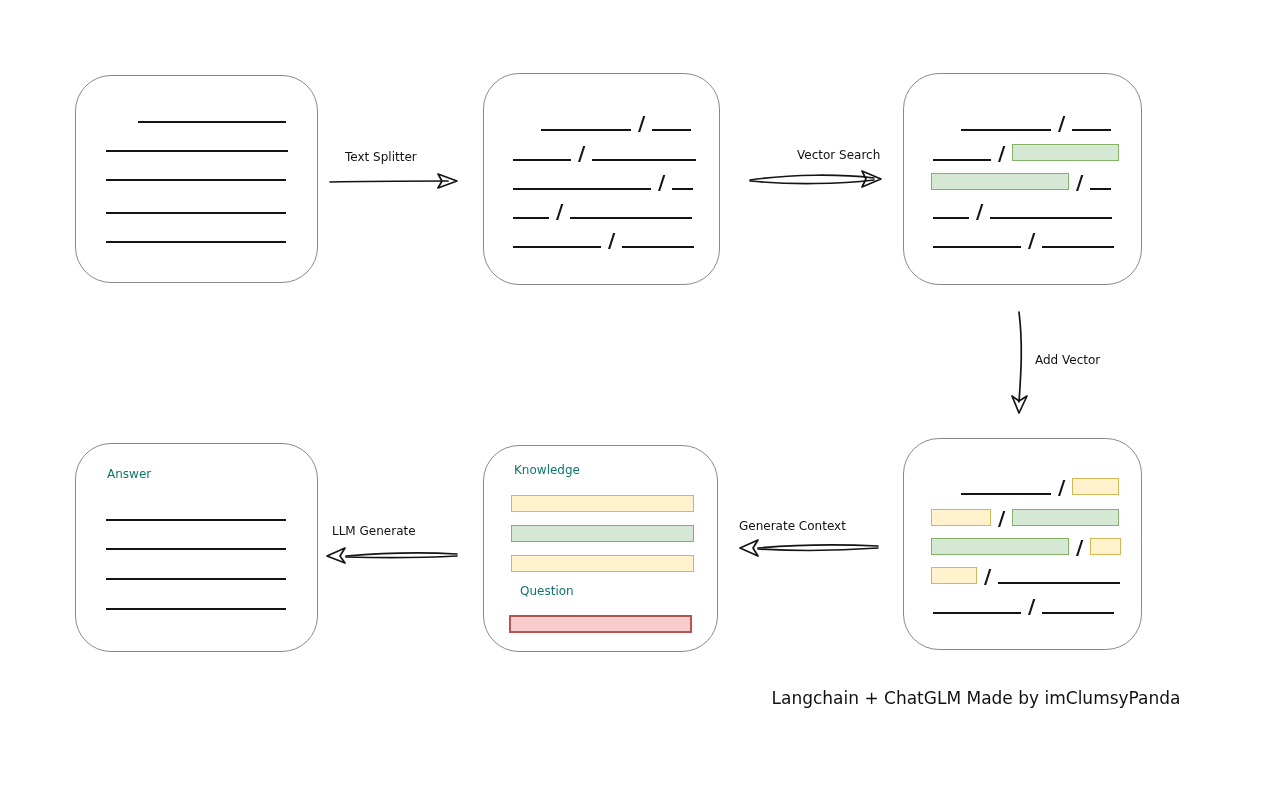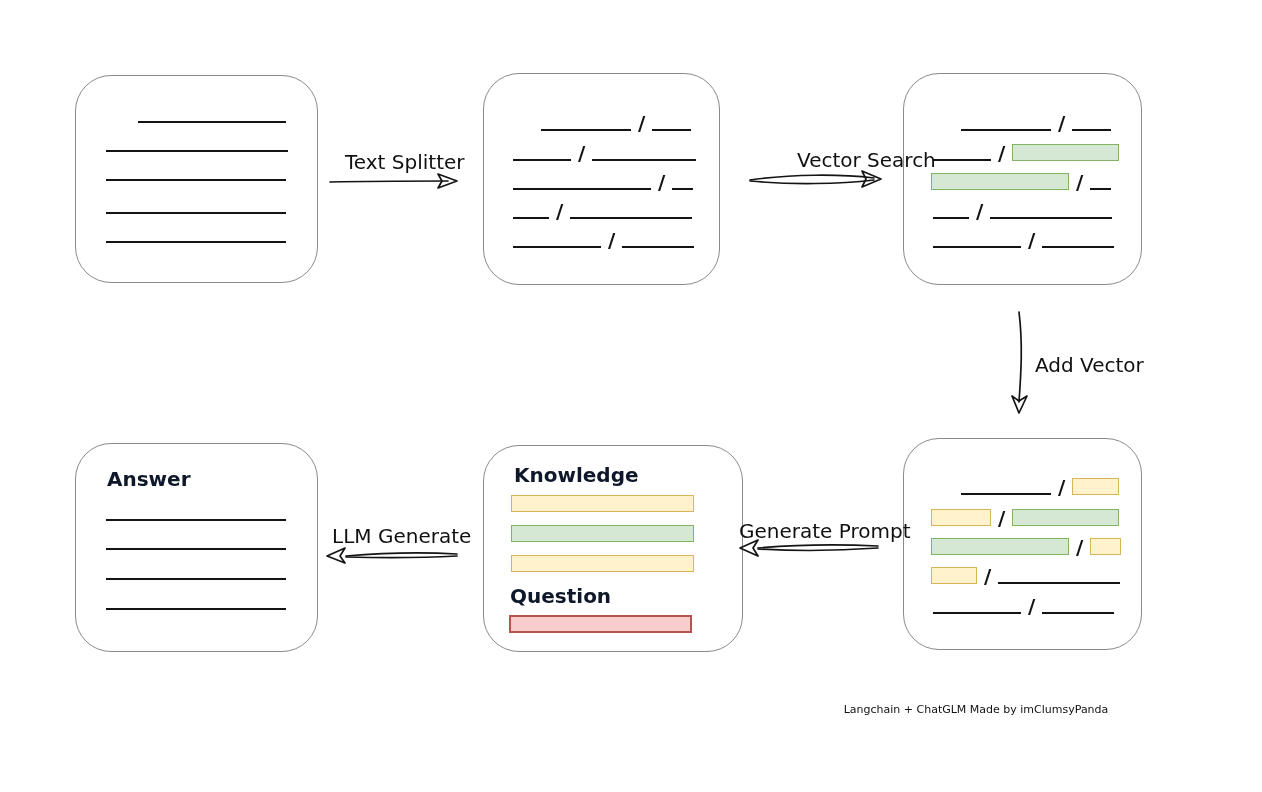--- a/index.html
+++ b/index.html
@@ -15,24 +15,24 @@
   .row{position:absolute;height:18px;display:flex;align-items:flex-end;white-space:nowrap;}
   .seg-line{display:inline-block;height:0;border-bottom:2px solid #141414;}
   .slash{font-size:20px;line-height:15px;margin:0 7px;font-weight:bold;color:#141414;}
   .chip{display:inline-block;height:17px;box-sizing:border-box;border:1.5px solid;}
   .chip.green{background:var(--green-fill);border-color:var(--green-border);}
   .chip.yellow{background:var(--yellow-fill);border-color:var(--yellow-border);}
   .chip.red{background:var(--red-fill);border-color:var(--red-border);}
   
   .plain-line{position:absolute;height:0;border-top:2px solid #141414;}
   
-  .box-label{position:absolute;font-size:20px;font-weight:700;color:#0f172a;}
-  .alabel{position:absolute;font-size:20px;white-space:nowrap;color:#111;}
-  .caption{position:absolute;left:718px;top:703px;width:516px;text-align:center;
-           font-size:11px;color:#111;}
+  .box-label{position:absolute;font-size:12px;font-weight:400;color:#0f766e;}
+  .alabel{position:absolute;font-size:12px;white-space:nowrap;color:#111;}
+  .caption{position:absolute;left:718px;top:688px;width:516px;text-align:center;
+           font-size:17px;color:#111;}
   
   .pbar{position:absolute;left:27px;width:183px;height:17px;box-sizing:border-box;border:1.5px solid;}
   .qbar{position:absolute;left:25px;top:169px;width:183px;height:18px;box-sizing:border-box;border:2px solid;}
   svg.arrows{position:absolute;left:0;top:0;pointer-events:none;}
   svg.arrows path{fill:none;stroke:#141414;stroke-width:1.7;stroke-linecap:round;stroke-linejoin:round;}
 </style>
 </head>
 <body>
 
 <div class="canvas">
@@ -122,42 +122,42 @@
         <span class="slash">/</span>
         <span class="seg-line" style="width: 122px;"></span>
       </div>
       <div class="row" style="top: 157px; left: 29px;">
         <span class="seg-line" style="width: 88px;"></span>
         <span class="slash">/</span>
         <span class="seg-line" style="width: 72px;"></span>
       </div>
     </div>
 
-  <div class="dbox" style="left:483px;top:445px;width:260px;height:207px;">
+  <div class="dbox" style="left:483px;top:445px;width:235px;height:207px;">
     <div class="box-label" style="left:30px;top:17px;">Knowledge</div>
     <div></div>
       <div class="pbar chip yellow" style="position: absolute; top: 109px;"></div>
       <div class="pbar chip green" style="position: absolute; top: 79px;"></div>
       <div class="pbar chip yellow" style="position: absolute; top: 49px;"></div>
-    <div class="box-label" style="left:26px;top:138px;">Question</div>
+    <div class="box-label" style="left:36px;top:138px;">Question</div>
     <div class="qbar chip red" id="question-bar"></div>
   </div>
 
   <div class="dbox" style="left:75px;top:443px;width:243px;height:209px;">
     <div class="box-label" style="left:31px;top:23px;">Answer</div>
   <div class="plain-line" style="top: 75px; left: 30px; width: 180px;"></div>
       <div class="plain-line" style="top: 104px; left: 30px; width: 180px;"></div>
       <div class="plain-line" style="top: 134px; left: 30px; width: 180px;"></div>
       <div class="plain-line" style="top: 164px; left: 30px; width: 180px;"></div>
     </div>
 
   <div class="alabel" style="left:345px;top:150px;">Text Splitter</div>
   <div class="alabel" style="left:749px;top:148px;margin-left:48px;">Vector Search</div>
   <div class="alabel" style="left:1035px;top:353px;">Add Vector</div>
-  <div class="alabel" style="left:739px;top:519px;">Generate Prompt</div>
+  <div class="alabel" style="left:739px;top:519px;">Generate Context</div>
   <div class="alabel" style="left:332px;top:524px;">LLM Generate</div>
 
   <div class="caption">Langchain + ChatGLM Made by imClumsyPanda</div>
 
   <svg class="arrows" width="1262" height="792" viewBox="0 0 1262 792">
     <g>
       <path d="M330,182 C372,181 415,181 448,181"></path>
       <path d="M438,174 L457,181 L438,188 L442,181 Z"></path>
     </g>
     <g>

